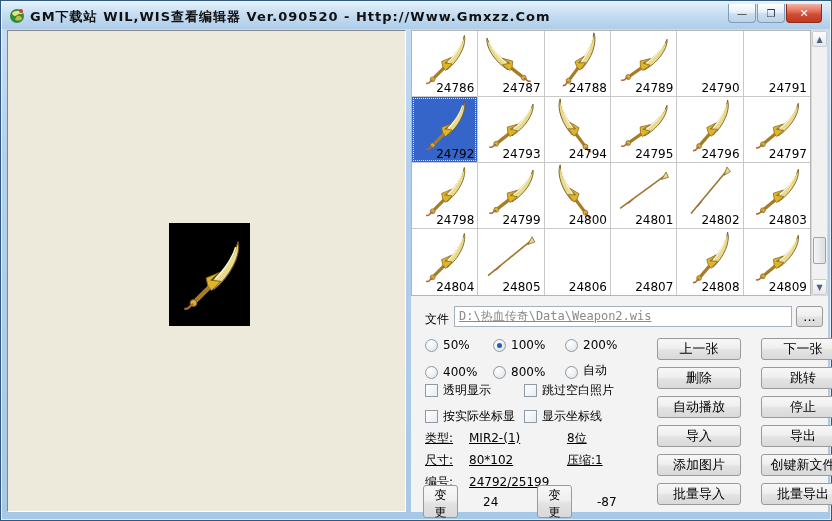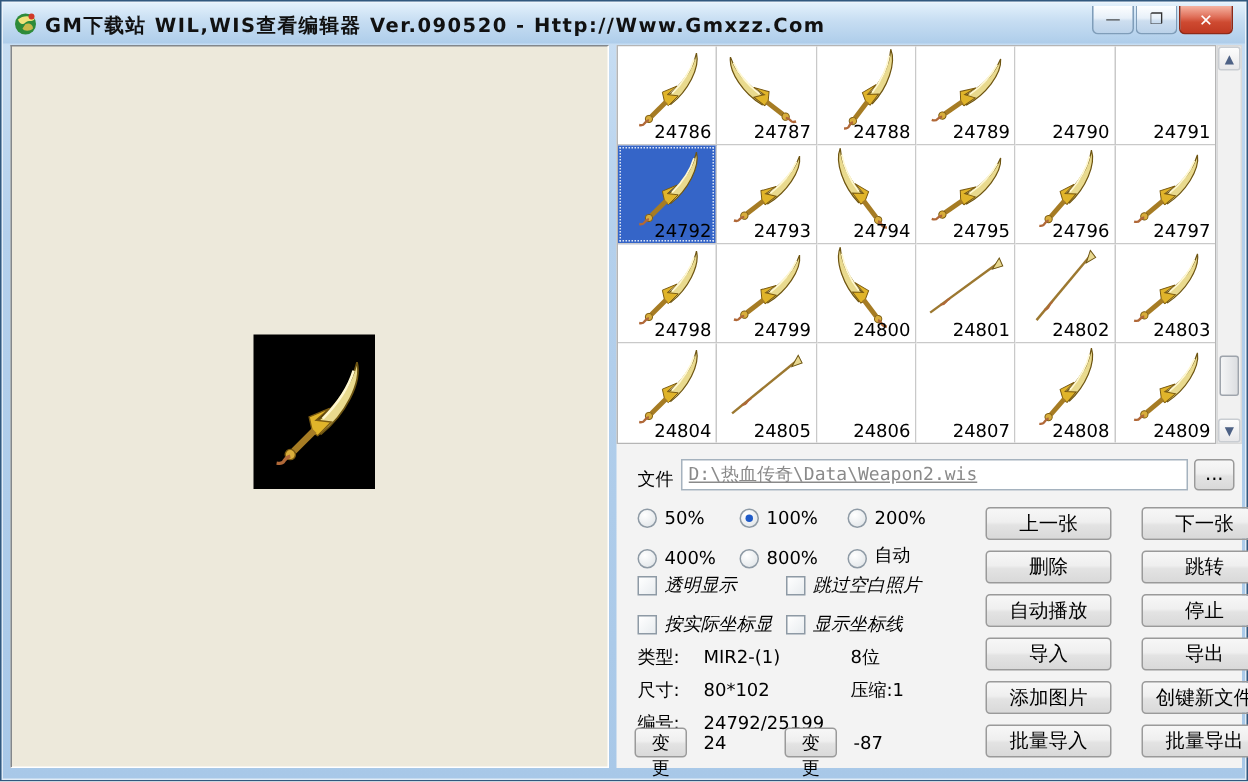--- a/index.html
+++ b/index.html
@@ -38,29 +38,29 @@
   .file-input{position:absolute;left:453px;top:305px;width:338px;height:21px;box-sizing:border-box;background:#fff;border:1px solid #A5B2BE;color:#8A8A8A;font-family:"DejaVu Sans Mono",monospace;font-size:12px;padding:2px 4px;text-decoration:underline;}
   .browse-btn{position:absolute;left:795px;top:305px;width:27px;height:21px;font-size:11px;line-height:10px;}
   
   .btn{border:1px solid #9A9A9A;border-radius:3px;background:linear-gradient(180deg,#F7F7F7 0%,#EFEFEF 45%,#E3E3E3 55%,#D9D9D9 100%);font-family:"DejaVu Sans",sans-serif;font-size:13px;color:#000;cursor:pointer;box-sizing:border-box;}
   
   .zoom-grid{position:absolute;left:424px;top:337px;display:grid;grid-template-columns:68px 72px 70px;row-gap:10px;}
   .radio{display:flex;align-items:flex-end;gap:5px;cursor:pointer;}
   .rb{width:13px;height:13px;border-radius:50%;border:1px solid #8E9AA5;background:radial-gradient(circle at 35% 30%,#FFFFFF,#DDE2E6);box-sizing:border-box;position:relative;flex:none;}
   .rb.on::after{content:"";position:absolute;left:3px;top:3px;width:5px;height:5px;border-radius:50%;background:#1E5AC8;}
   .check-grid{position:absolute;left:424px;top:381px;display:grid;grid-template-columns:99px 120px;row-gap:9px;}
-  .check{display:flex;align-items:center;gap:5px;cursor:pointer;white-space:nowrap;font-style:italic;}
+  .check{display:flex;align-items:center;gap:5px;cursor:pointer;white-space:nowrap;}
   .cb{width:13px;height:13px;border:1px solid #8E9AA5;background:linear-gradient(135deg,#FFFFFF,#E8ECEF);box-sizing:border-box;flex:none;}
   
   .info{position:absolute;left:424px;top:426px;}
-  .info .row{display:grid;grid-template-columns:44px 98px auto;height:22px;align-items:center;}
+  .info .row{display:grid;grid-template-columns:44px 98px auto;height:22px;align-items:center;text-decoration:underline;}
   
   .change-row{position:absolute;left:422px;top:484px;display:flex;align-items:center;}
-  .chg-btn{width:35px;height:20px;font-size:12px;}
-  .chg-val{margin-left:11px;width:44px;}
+  .chg-btn{width:35px;height:33px;font-size:12px;}
+  .chg-val{margin-left:25px;width:44px;}
   .chg-btn2{margin-left:10px;}
   
   .actions{position:absolute;left:630px;top:337px;display:grid;grid-template-columns:84px 84px;column-gap:20px;row-gap:7px;}
   .act{width:84px;height:22px;margin-left:26px;}
 </style>
 </head>
 <body>
 
 <div class="window">
 

